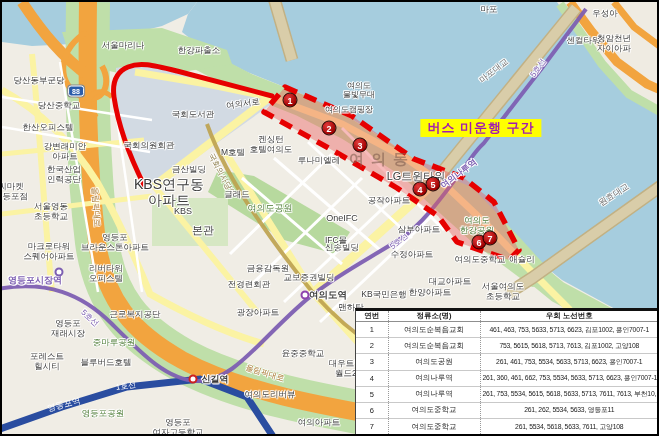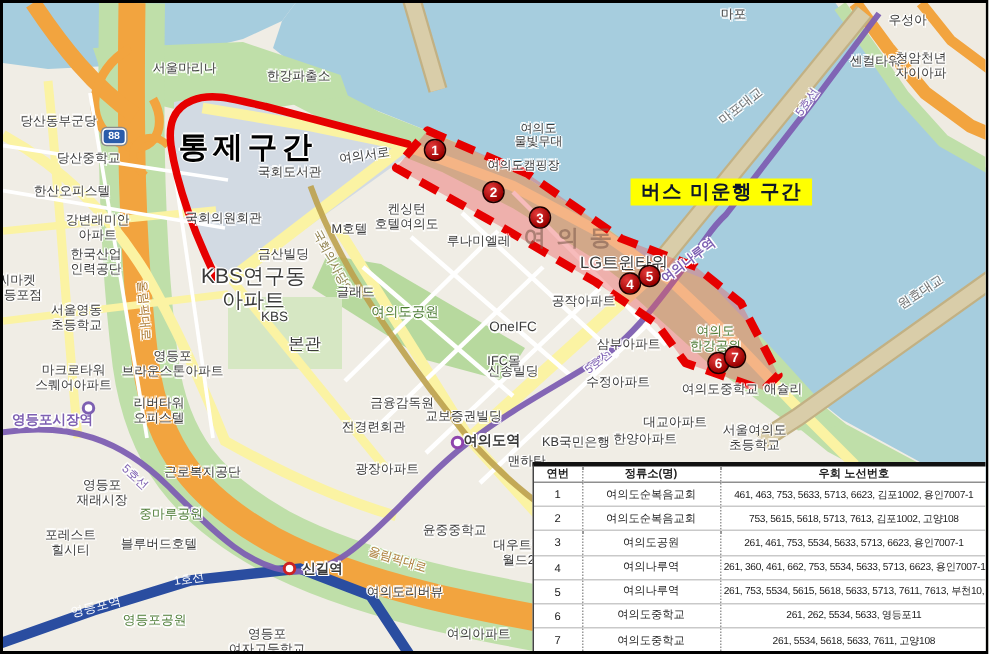--- a/index.html
+++ b/index.html
@@ -31,21 +31,21 @@
     font-size:7px;font-weight:bold;padding:1px 3px;border-radius:3px;border:1px solid #fff;
     box-shadow:0 0 0 1px #8a8a8a;z-index:20;
   }
   .callout-control{
     position:absolute;left:163px;top:96px;transform:translate(-50%,-50%);
     font-size:20px;font-weight:bold;color:#000;letter-spacing:3px;white-space:nowrap;z-index:35;
     text-shadow:1px 0 0 #fff,-1px 0 0 #fff,0 1px 0 #fff,0 -1px 0 #fff;
   }
   .callout-noservice{
     position:absolute;left:479px;top:126px;transform:translate(-50%,-50%);
-    background:#FFFF00;color:#0f172a;font-size:13px;font-weight:bold;white-space:nowrap;
+    background:#FFFF00;color:#a21caf;font-size:13px;font-weight:bold;white-space:nowrap;
     padding:0 7px;z-index:35;letter-spacing:1px;
   }
   .detour-table{
     position:absolute;left:353px;top:306px;width:304px;height:127px;background:#ffffff;
     border:1px solid #444;border-top:3px solid #111;box-sizing:border-box;z-index:40;
   }
   .detour-table table{
     width:100%;height:100%;border-collapse:collapse;table-layout:fixed;
     font-size:7.5px;color:#222;
   }
@@ -243,21 +243,20 @@
       <div class="shield" style="left: 74px; top: 89px;">88</div>
       <div class="stopmarker" style="left: 288px; top: 98px;">1</div>
       <div class="stopmarker" style="left: 327px; top: 126px;">2</div>
       <div class="stopmarker" style="left: 358px; top: 143px;">3</div>
       <div class="stopmarker" style="left: 418px; top: 187px;">4</div>
       <div class="stopmarker" style="left: 431px; top: 182px;">5</div>
       <div class="stopmarker" style="left: 477px; top: 240px;">6</div>
       <div class="stopmarker" style="left: 488px; top: 236px;">7</div>
     </div>
 
-  <div class="callout-control">통제구간</div>
   <div class="callout-noservice">버스 미운행 구간</div>
 
   <div class="detour-table">
     <table>
       <colgroup>
           <col class="col-no">
           <col class="col-stop">
           <col>
         </colgroup>
       <thead>

